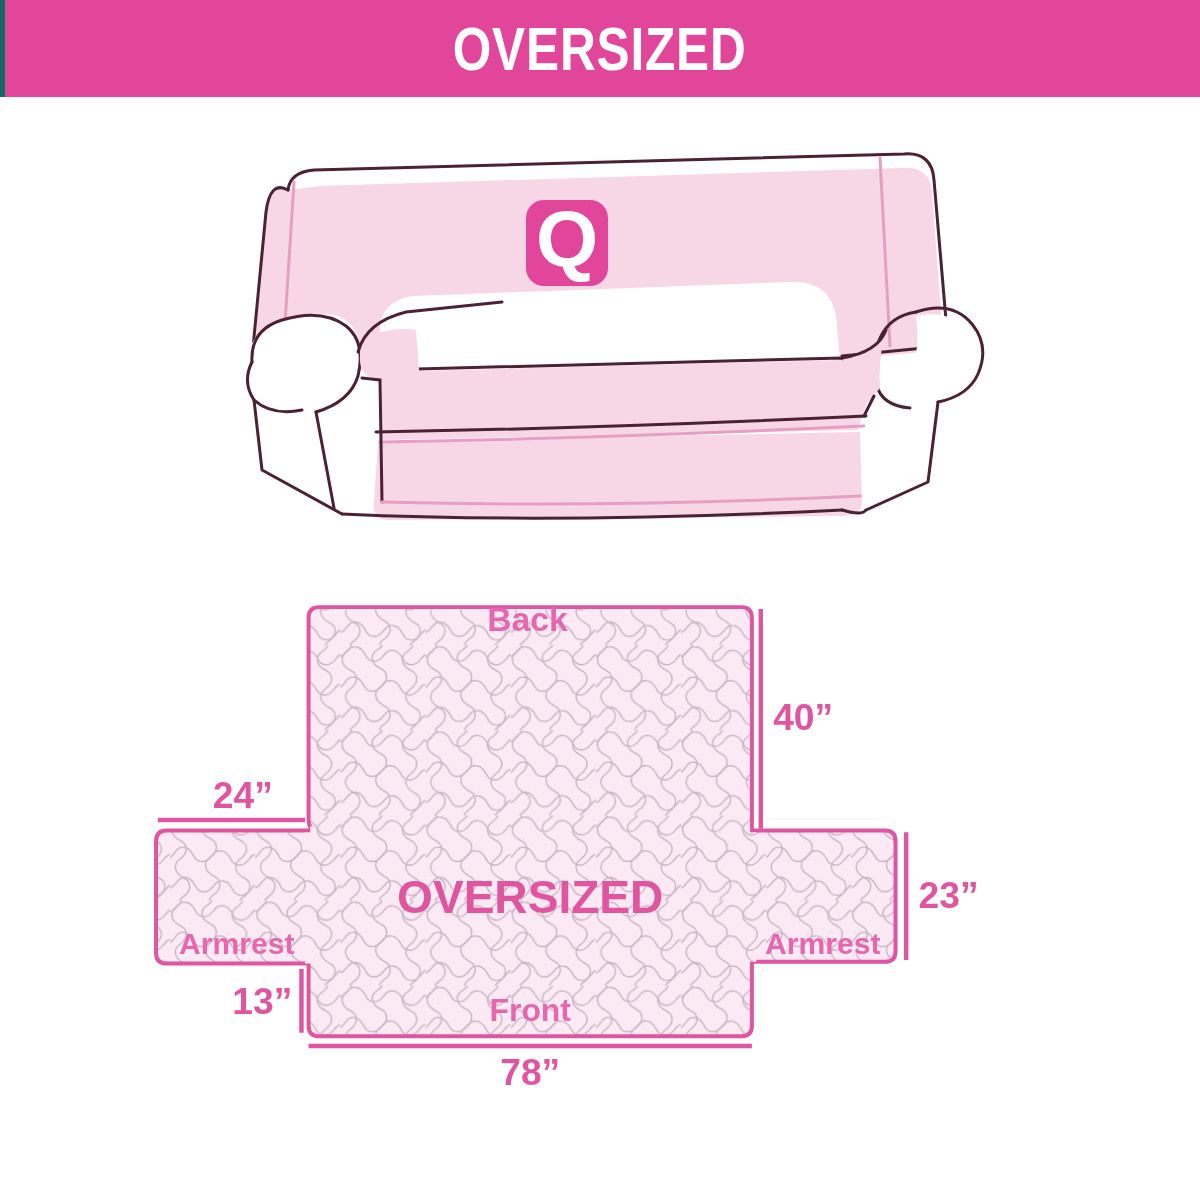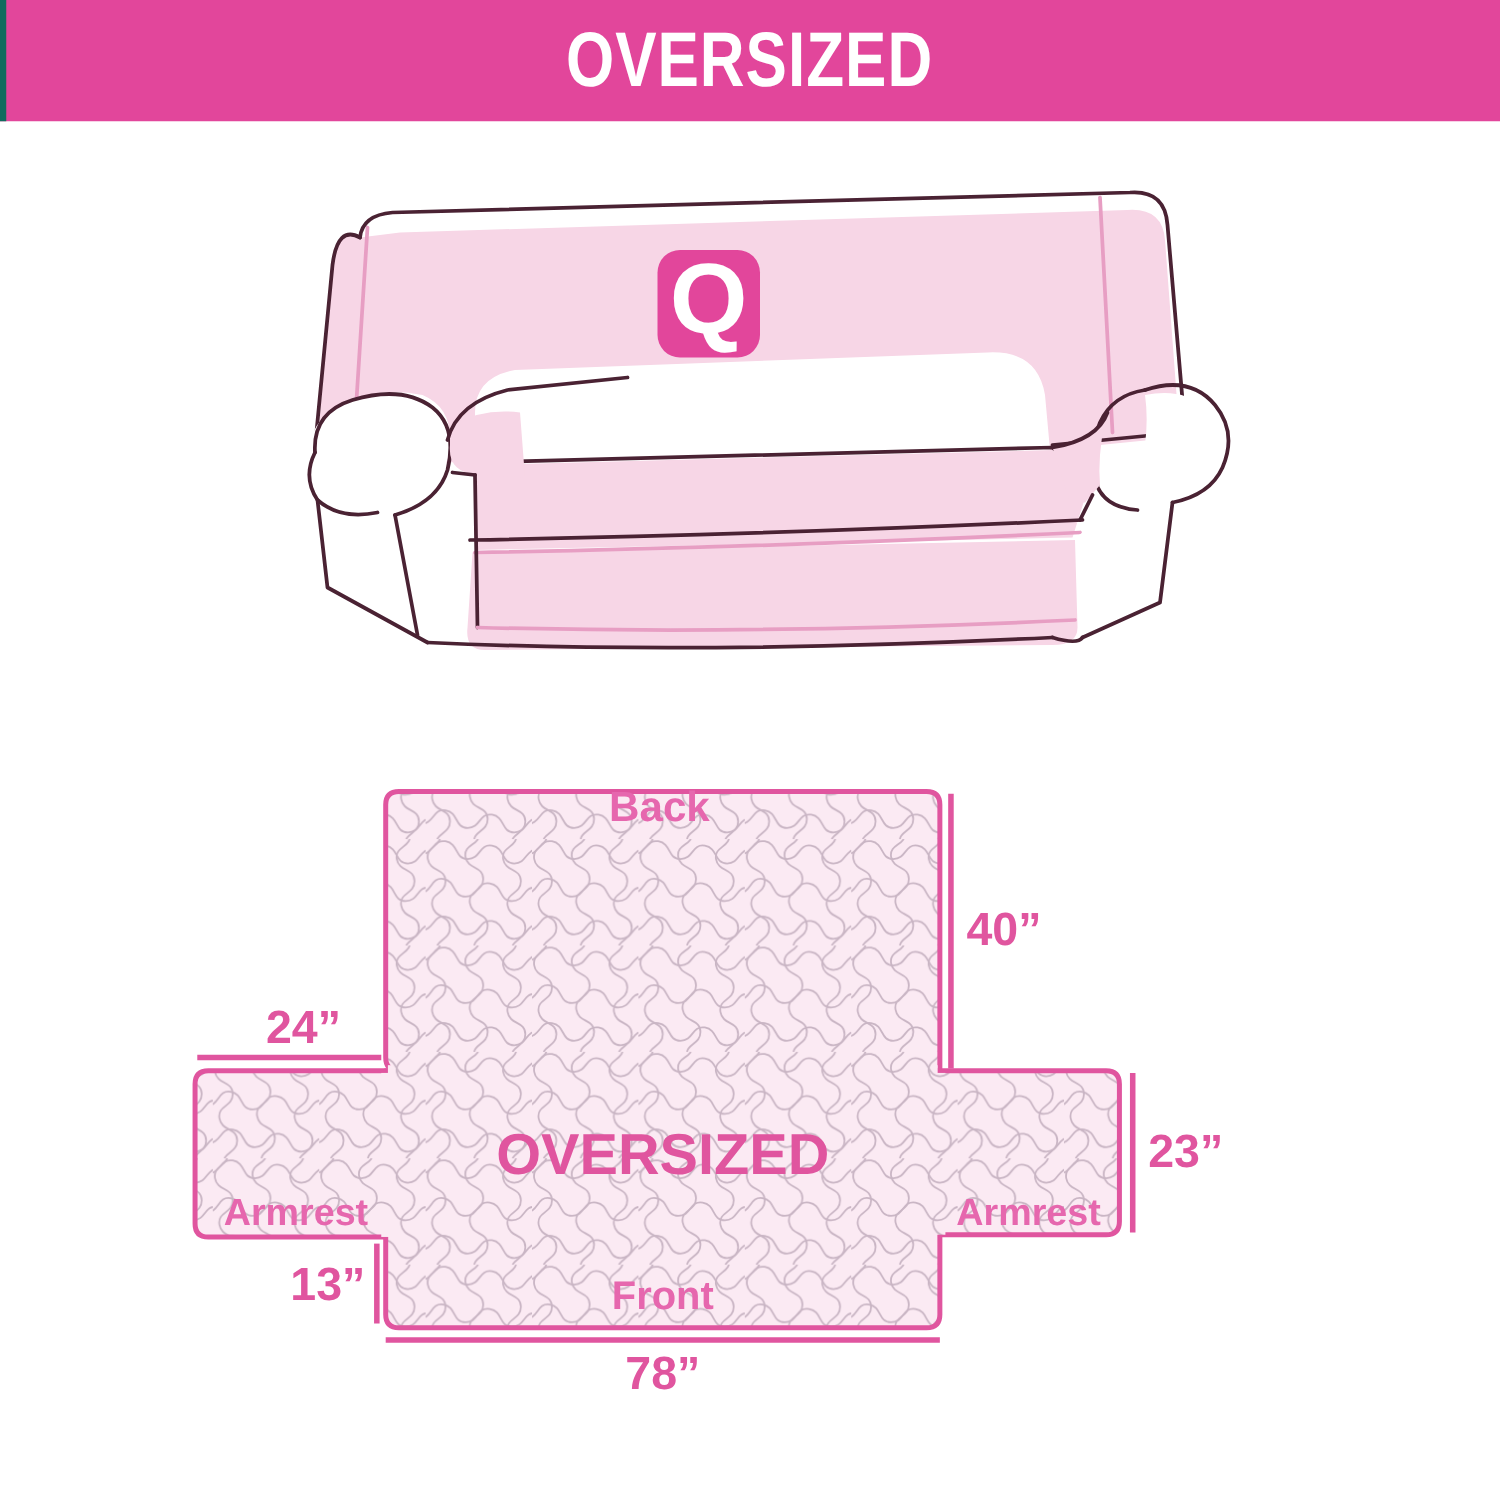--- a/index.html
+++ b/index.html
@@ -47,21 +47,21 @@
   #sofa-illustration {
     position: absolute;
     left: 230px; top: 130px;
     width: 760px; height: 390px;
   }
   #sofa-svg { width: 100%; height: 100%; display: block; }
 
   
   #dimension-diagram {
     position: absolute;
-    left: 0px; top: 551px;
+    left: 0px; top: 525px;
     width: 1064px; height: 620px;
   }
   #diagram-svg { width: 100%; height: 100%; display: block; }
 
   .dim-label {
     fill: #e0559f;
     font-family: "Liberation Sans", sans-serif;
     font-weight: bold;
   }
   .panel-label {

